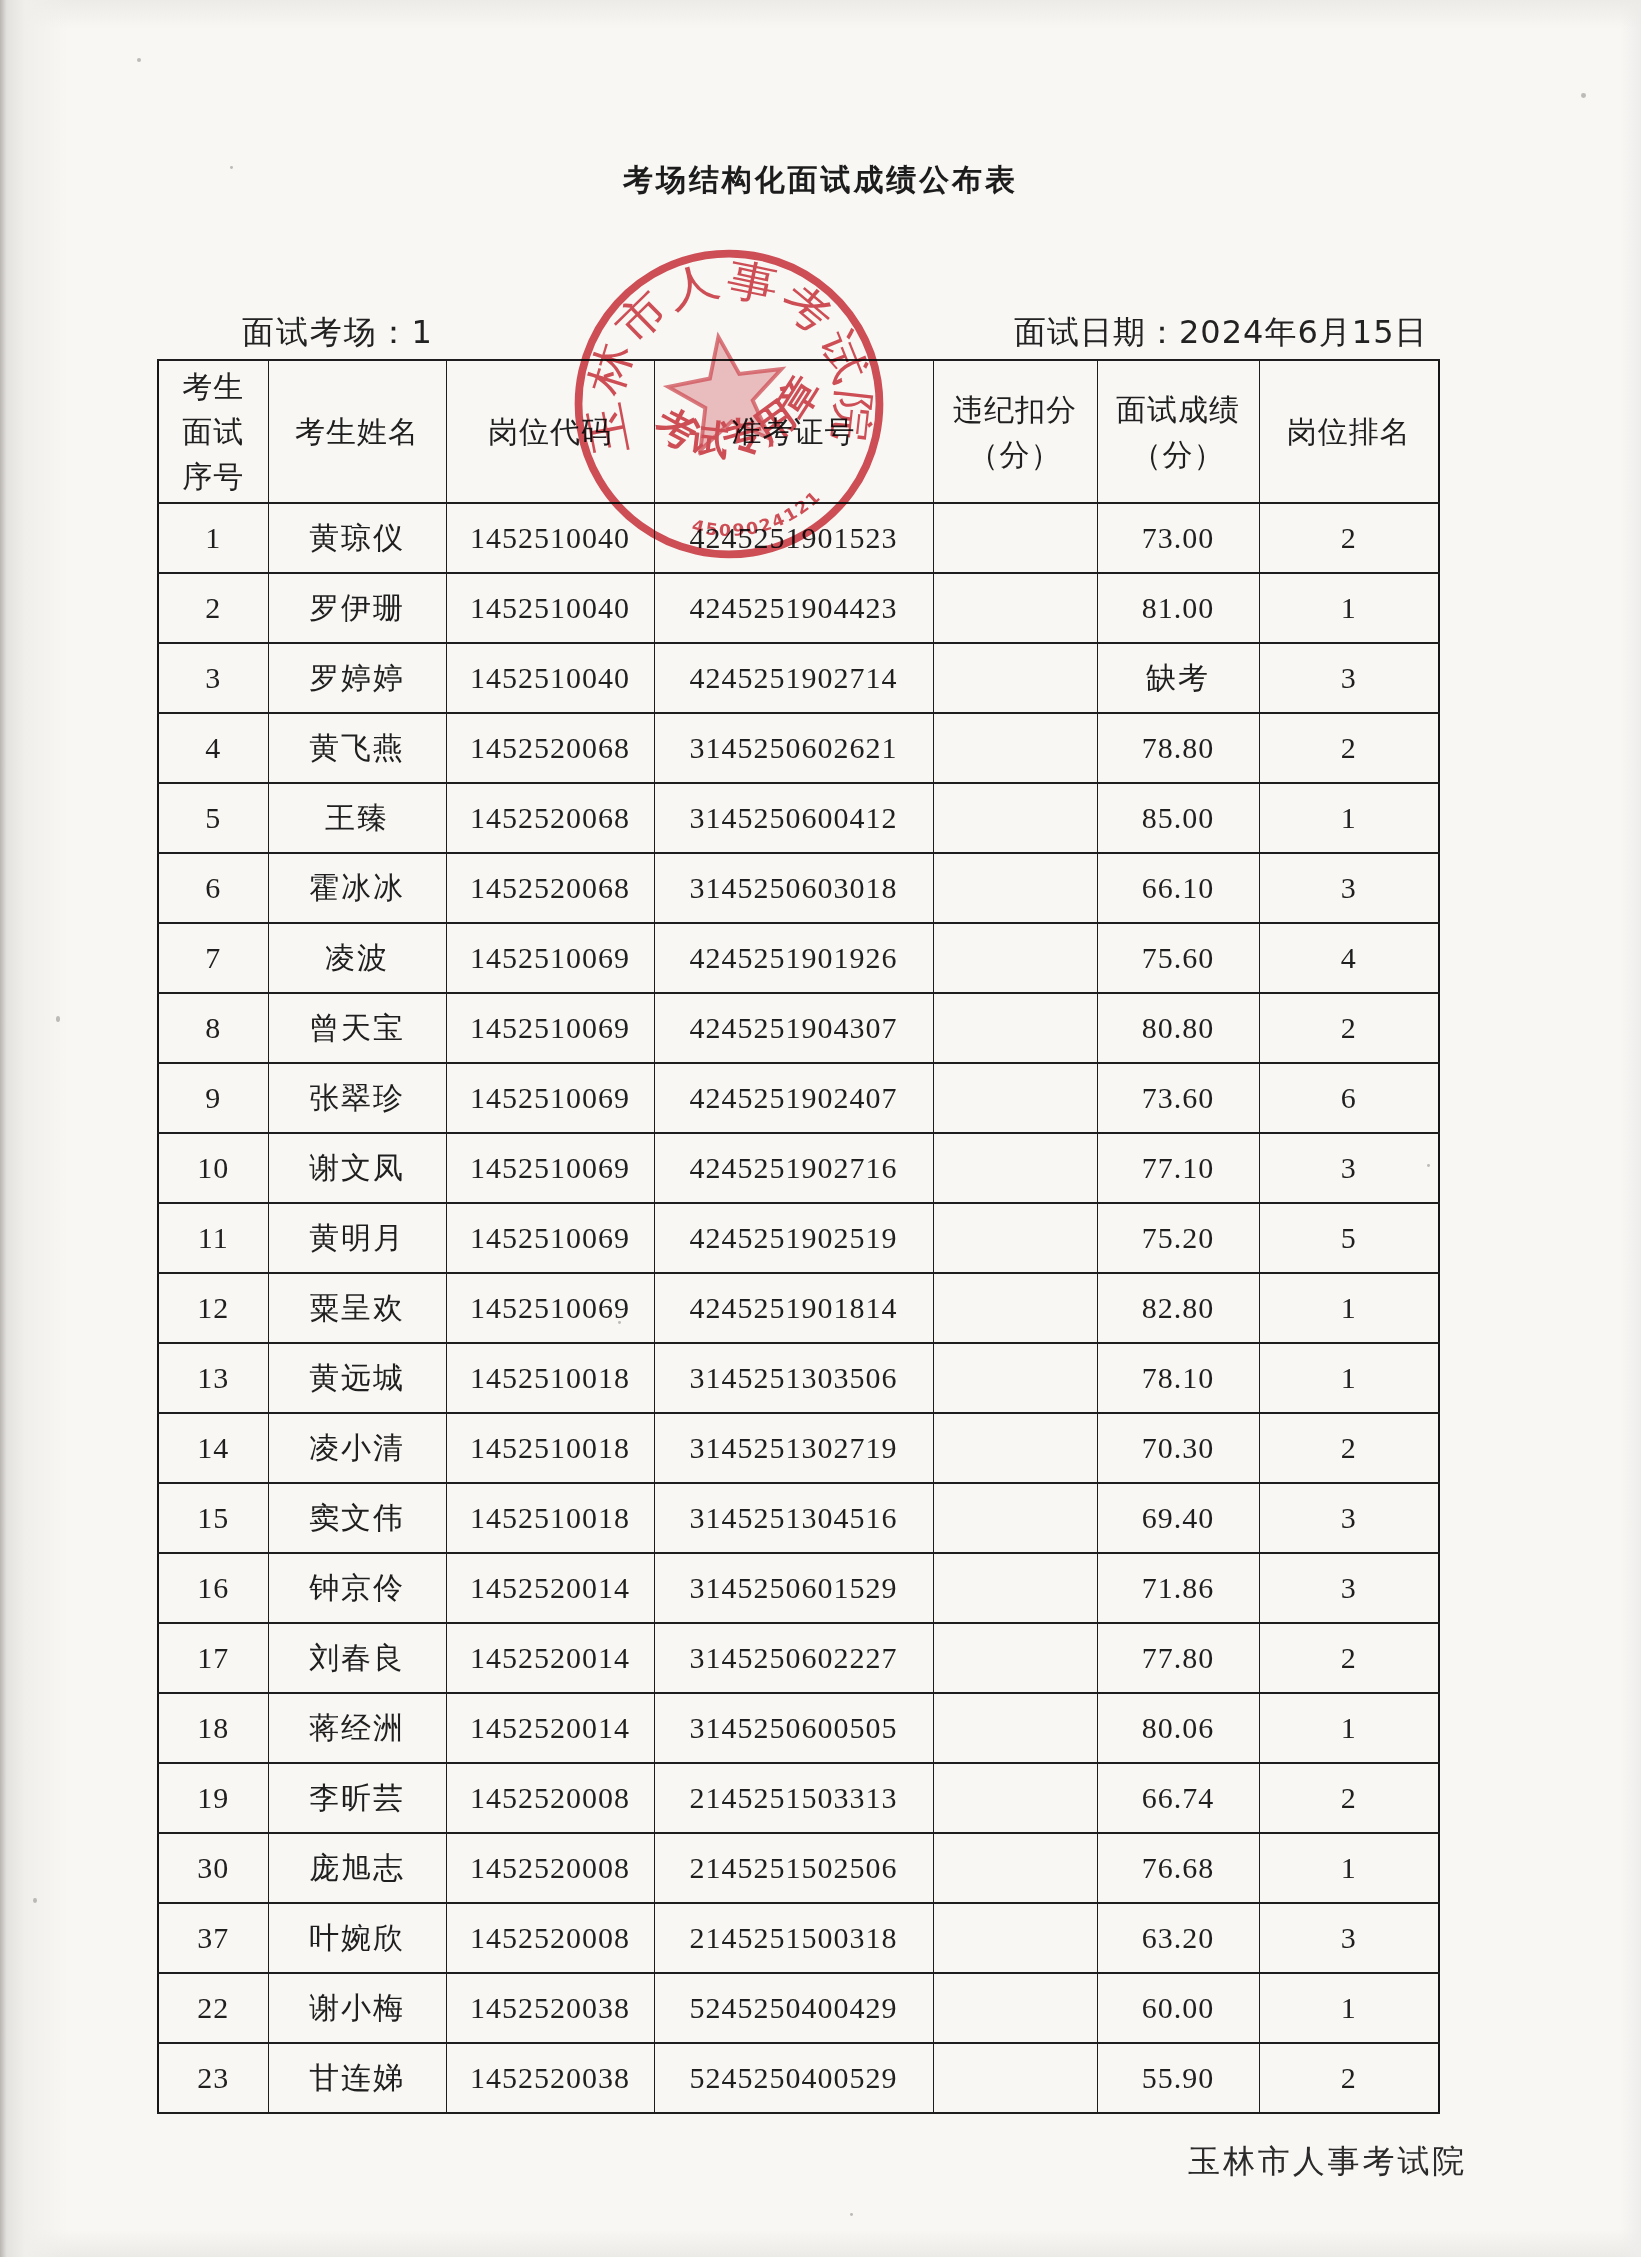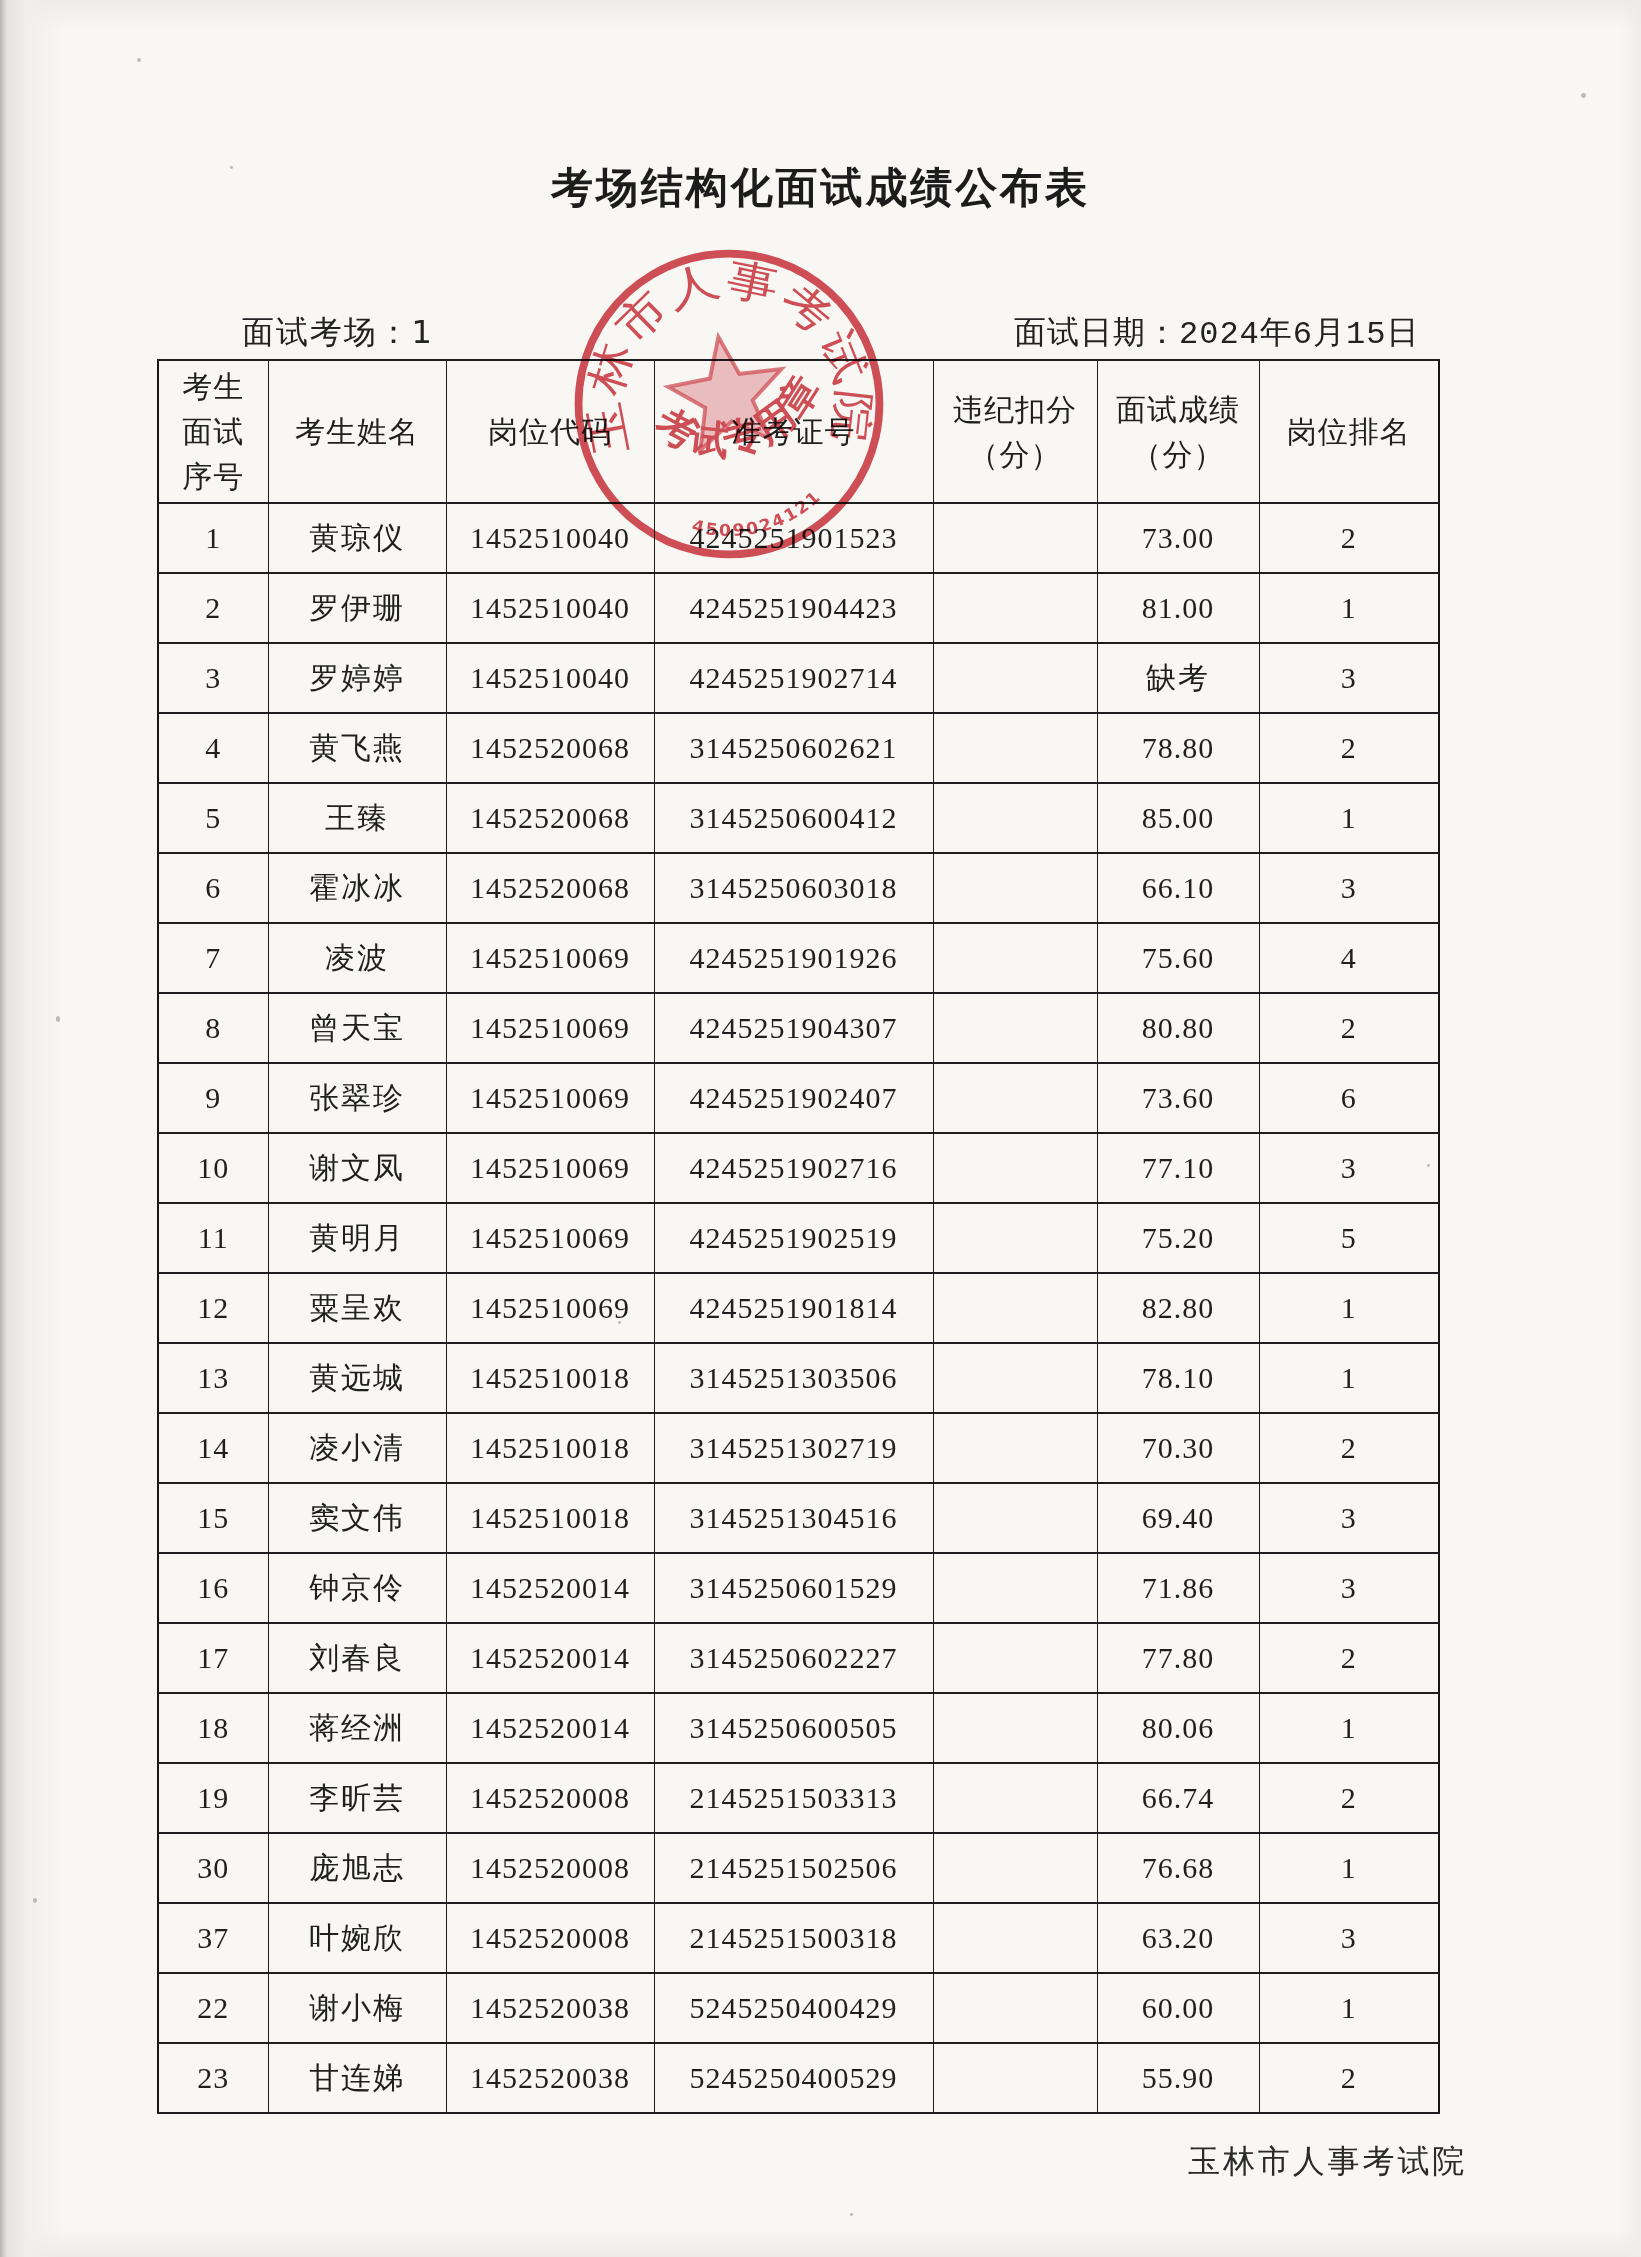--- a/index.html
+++ b/index.html
@@ -18,26 +18,26 @@
       linear-gradient(180deg, #ecebe8 0px, rgba(248,247,244,0) 29px),
       linear-gradient(270deg, #efedeb 0px, rgba(248,247,244,0) 21px),
       linear-gradient(0deg, #eceae7 0px, rgba(248,247,244,0) 27px),
       #f8f7f4;
   }
   .speck{ position:absolute; background:#8a8a86; border-radius:50%; opacity:.55; }
 
   .doc-title{
     position:absolute; top:160px; left:0; width:100%;
     text-align:center;
-    font-size:42px; font-weight:bold; letter-spacing:2.9px;
+    font-size:30px; font-weight:bold; letter-spacing:2.9px;
     color:#1c1c1c;
   }
   .meta-row{ position:absolute; top:311px; left:0; width:100%; font-size:32px; color:#222; }
   .meta-room{ position:absolute; left:218px; top:0; letter-spacing:1.9px;margin-left:24px; }
-  .meta-date{ position:absolute; left:1014px; top:0; letter-spacing:1px;font-family:Liberation Mono, monospace; }
+  .meta-date{ position:absolute; left:1014px; top:0; letter-spacing:1px; }
 
   .table-wrap{ position:absolute; left:157px; top:359px; width:1282px; }
   table.results{
     width:100%;
     border-collapse:collapse;
     table-layout:fixed;
     background:transparent;
   }
   table.results th, table.results td{
     border:1.9px solid #1e1e1e;

